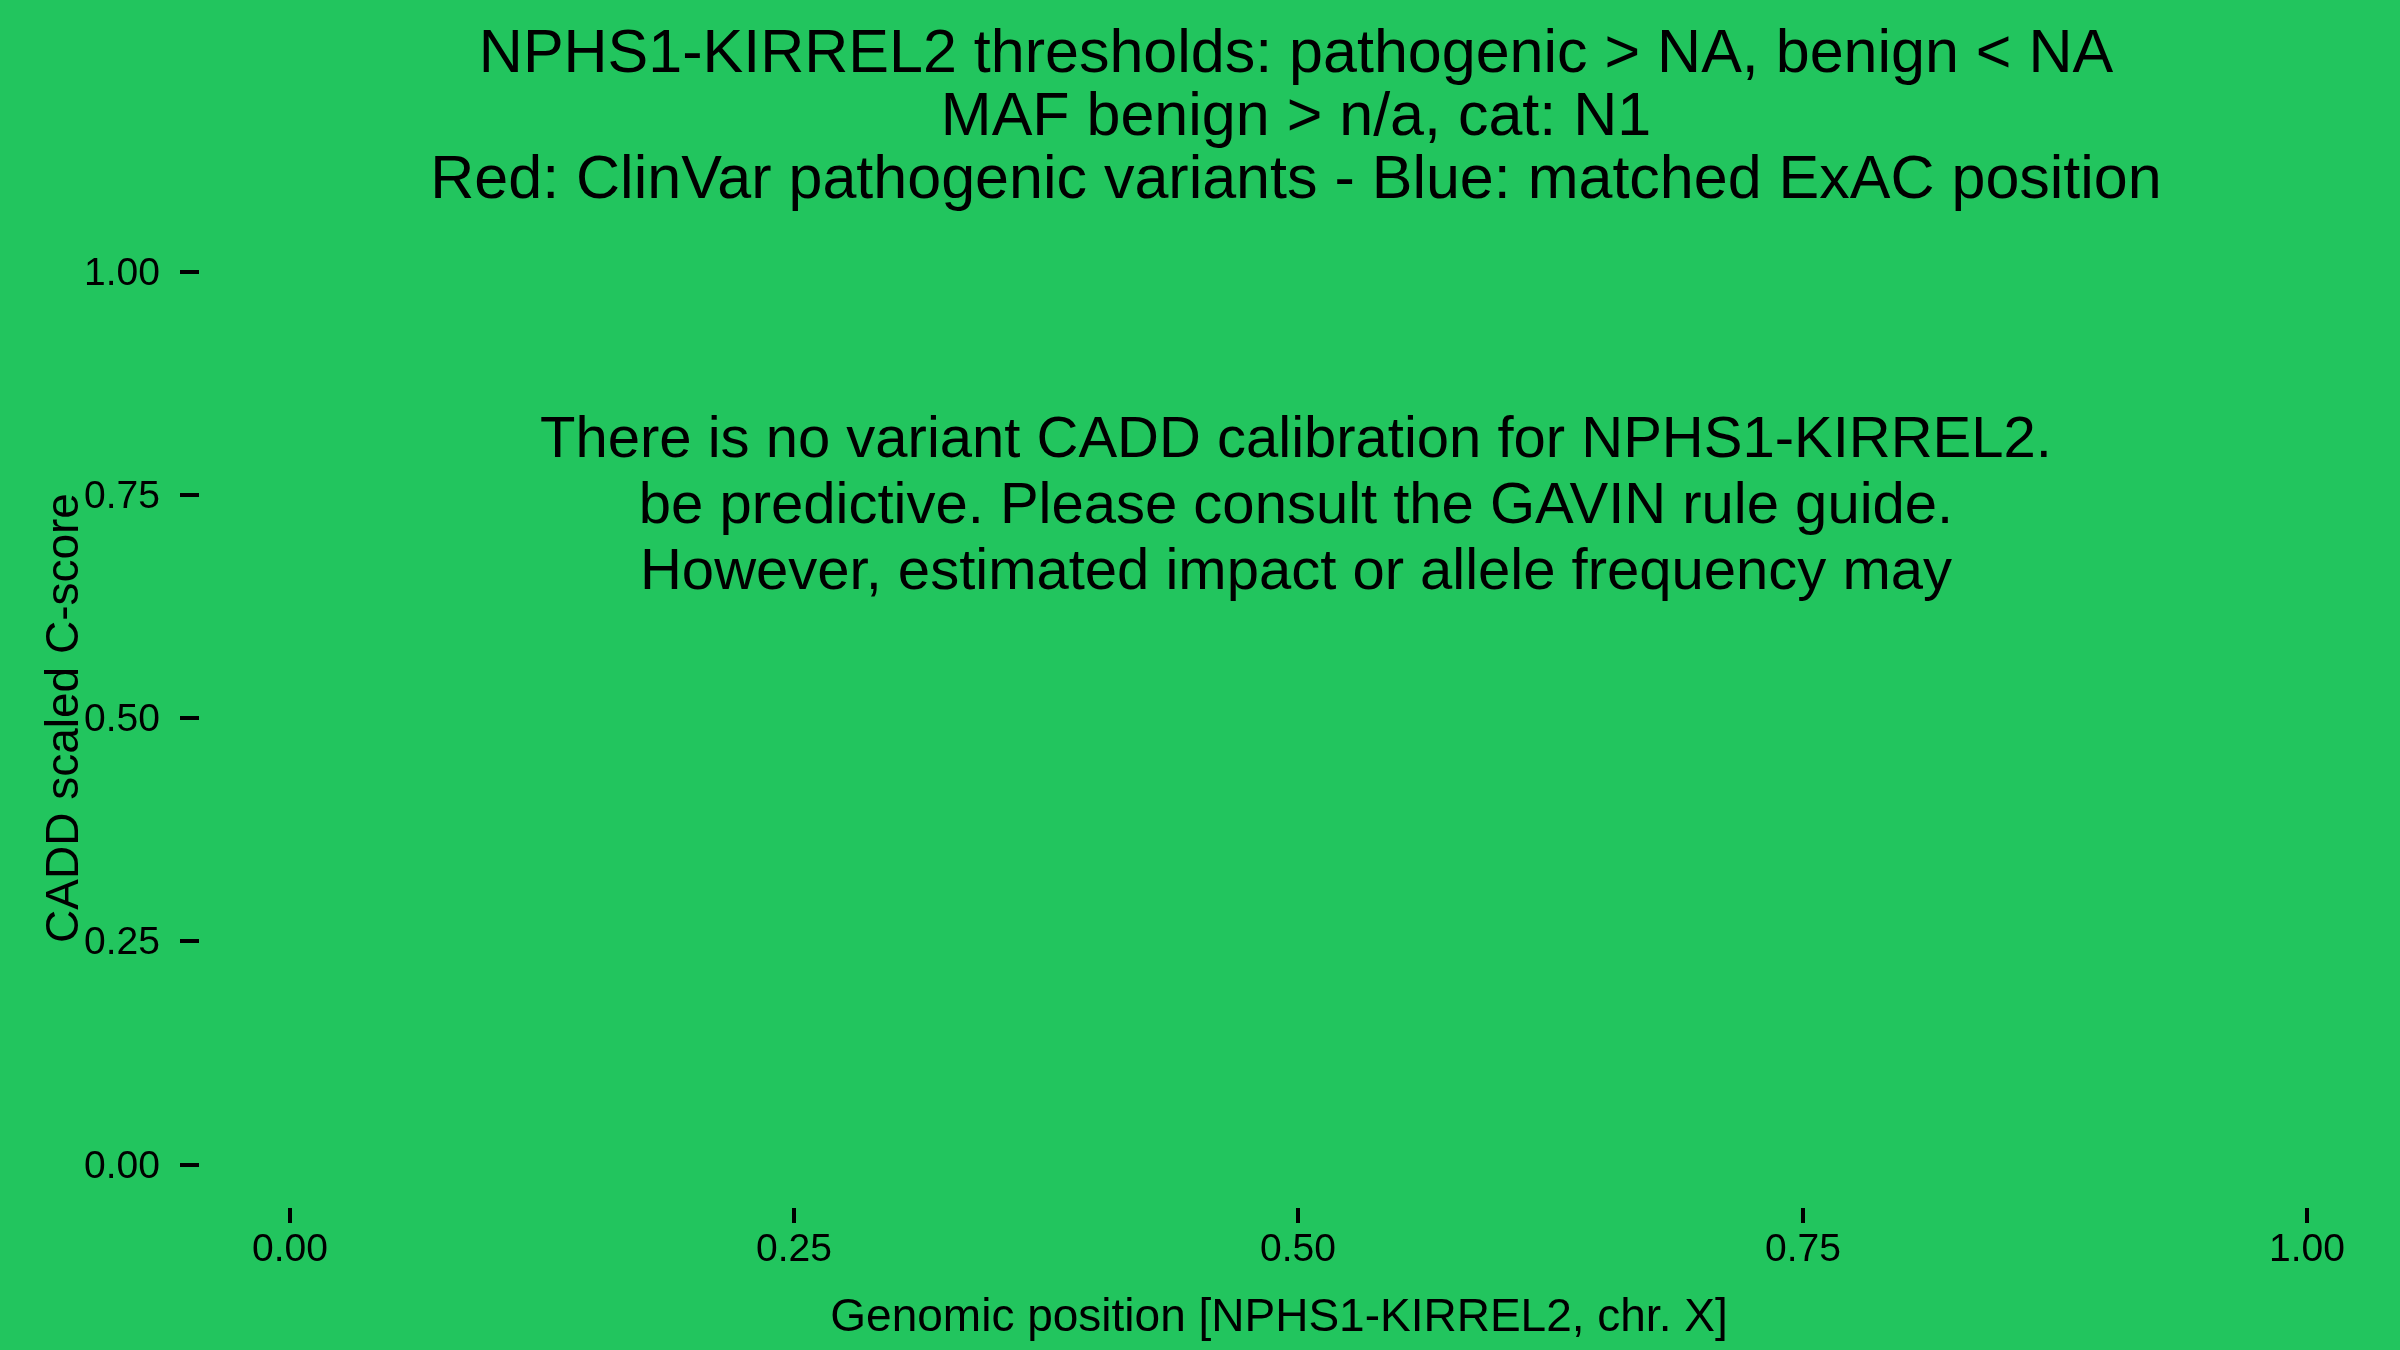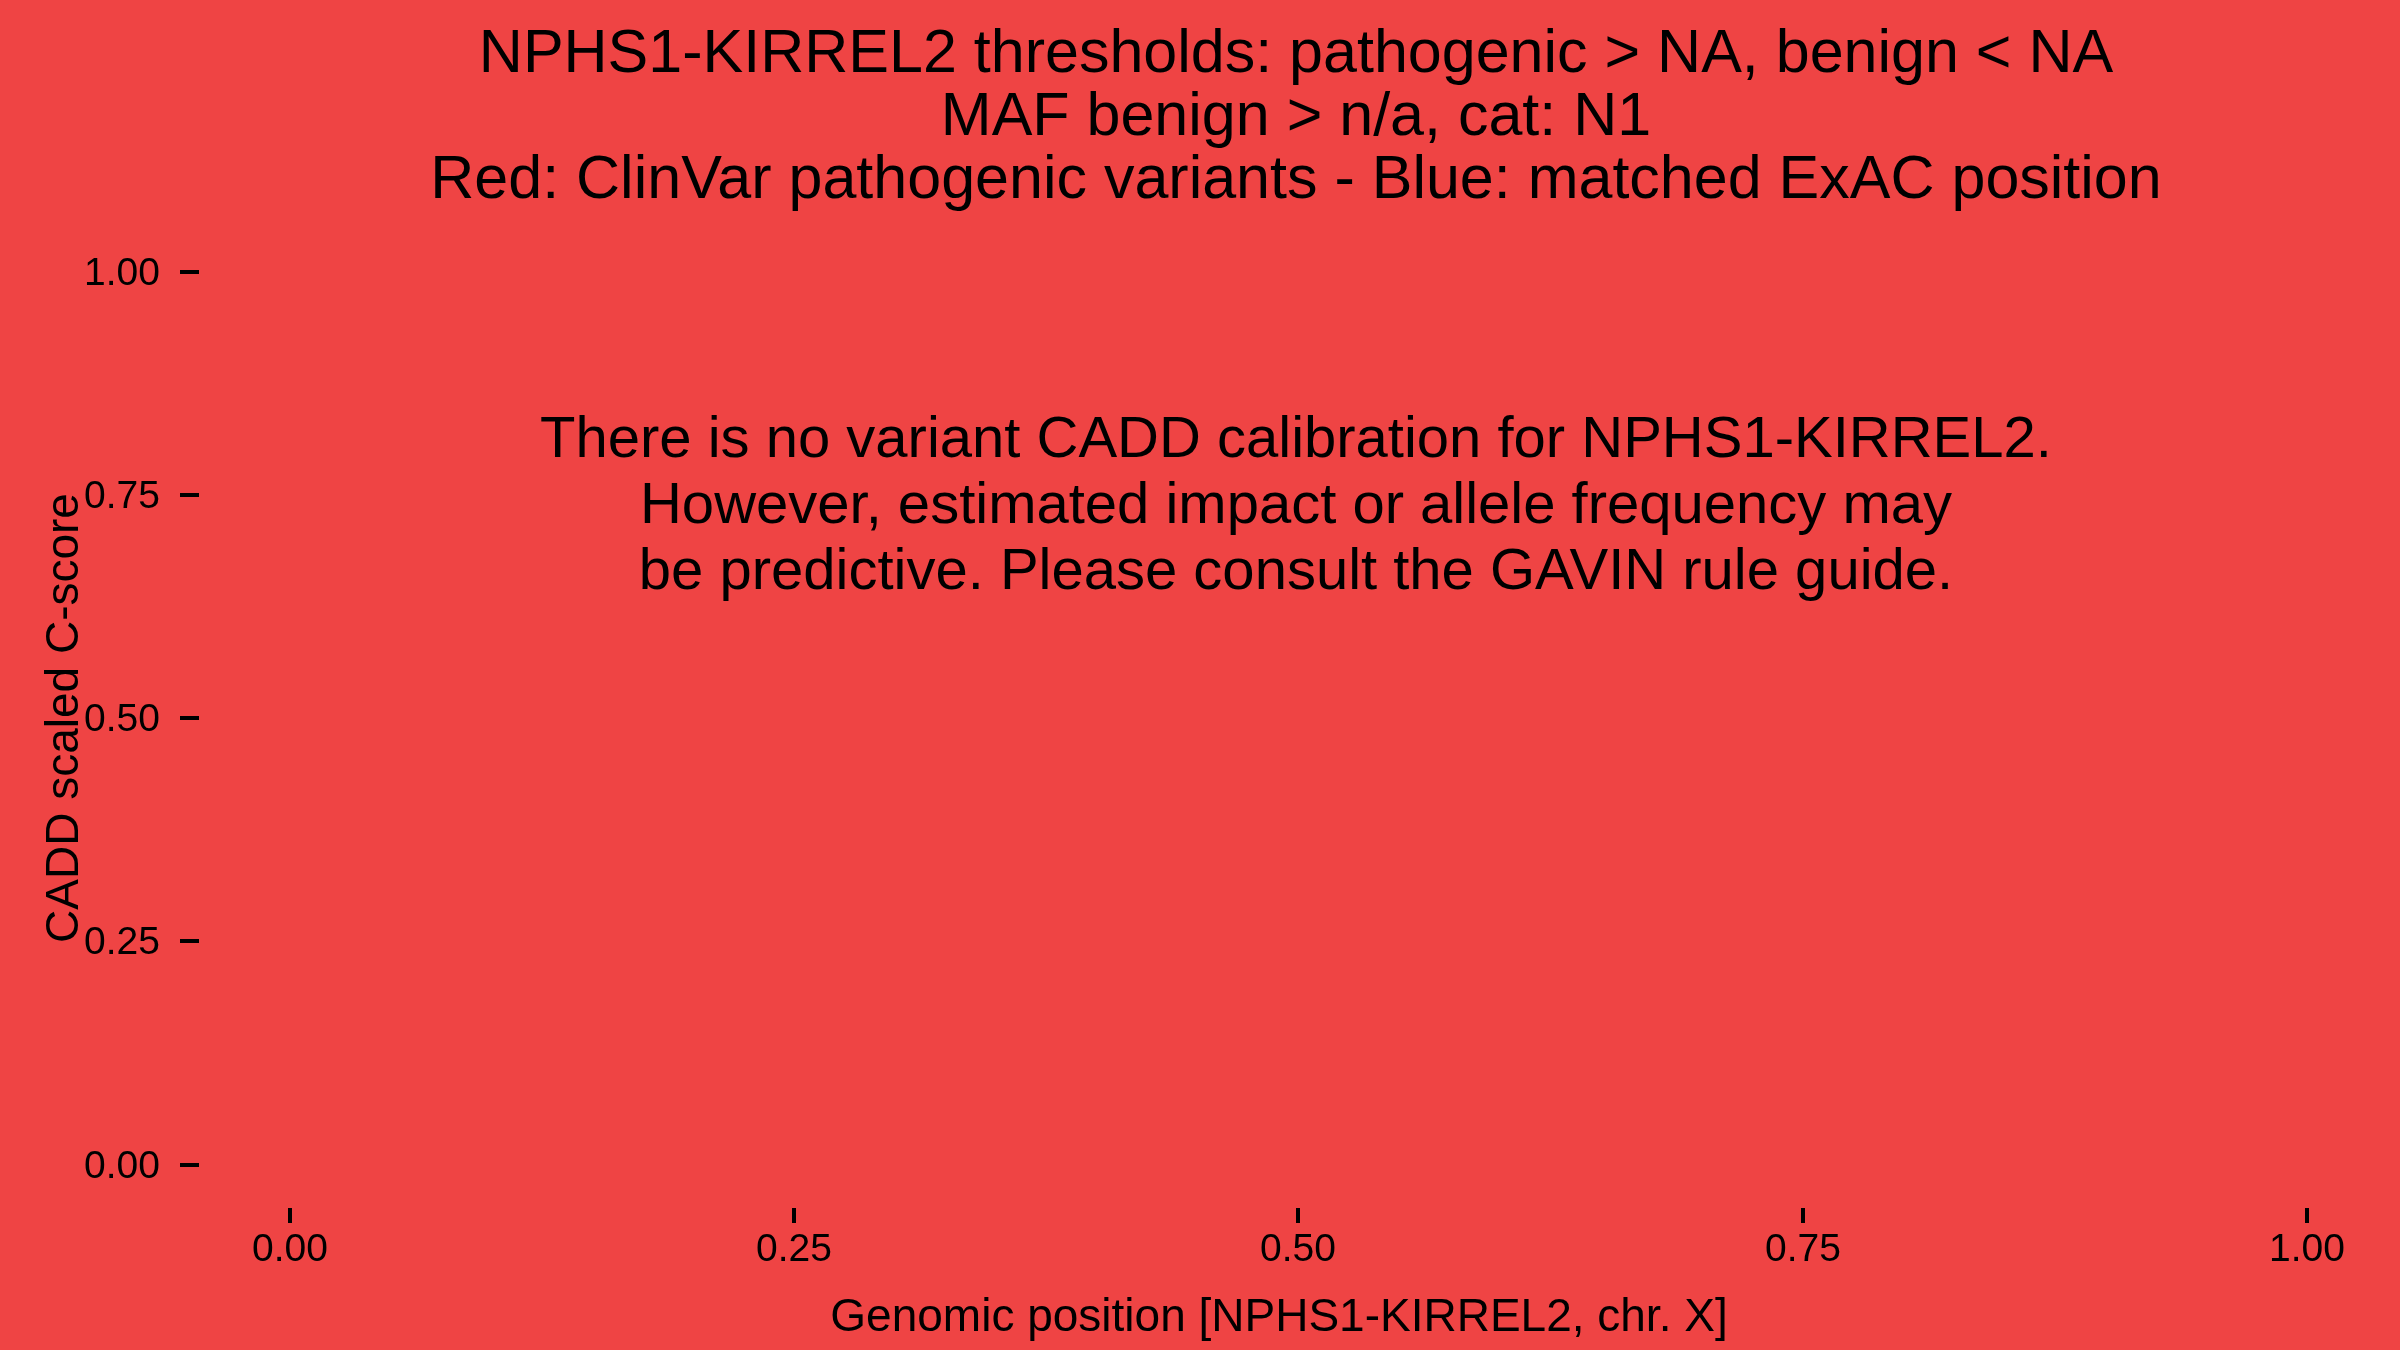--- a/index.html
+++ b/index.html
@@ -1,20 +1,20 @@
 <!DOCTYPE html>
 <html><head>
 <meta charset="utf-8">
 <style>
   html, body { margin: 0; padding: 0; background: #ffffff; }
   .figure {
     position: relative;
     width: 2400px;
     height: 1350px;
-    background: #ef4444;
+    background: #22c55e;
     color: #000000;
     font-family: "Liberation Sans", sans-serif;
     overflow: hidden;
   }
   .plot-title {
     position: absolute;
     left: 192px; top: 20px; width: 2208px;
     text-align: center;
     font-size: 61px;
     line-height: 63px;
@@ -86,22 +86,22 @@
   <div class="ytick-label" style="top:1145px">0.00</div>
 
   <div class="ytick-mark" style="top:270px"></div>
   <div class="ytick-mark" style="top:493px"></div>
   <div class="ytick-mark" style="top:716px"></div>
   <div class="ytick-mark" style="top:939px"></div>
   <div class="ytick-mark" style="top:1163px"></div>
 
   <div class="annotation">
     <div>There is no variant CADD calibration for NPHS1-KIRREL2.</div>
+    <div>be predictive. Please consult the GAVIN rule guide.</div>
     <div>However, estimated impact or allele frequency may</div>
-    <div>be predictive. Please consult the GAVIN rule guide.</div>
   </div>
 
   <div class="xtick-mark" style="left:288px"></div>
   <div class="xtick-mark" style="left:792px"></div>
   <div class="xtick-mark" style="left:1296px"></div>
   <div class="xtick-mark" style="left:1801px"></div>
   <div class="xtick-mark" style="left:2305px"></div>
 
   <div class="xtick-label" style="left:180px">0.00</div>
   <div class="xtick-label" style="left:684px">0.25</div>

